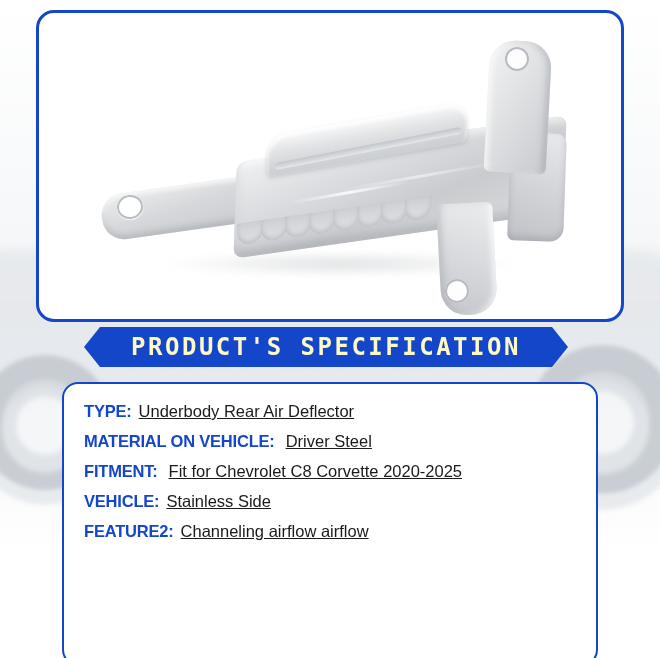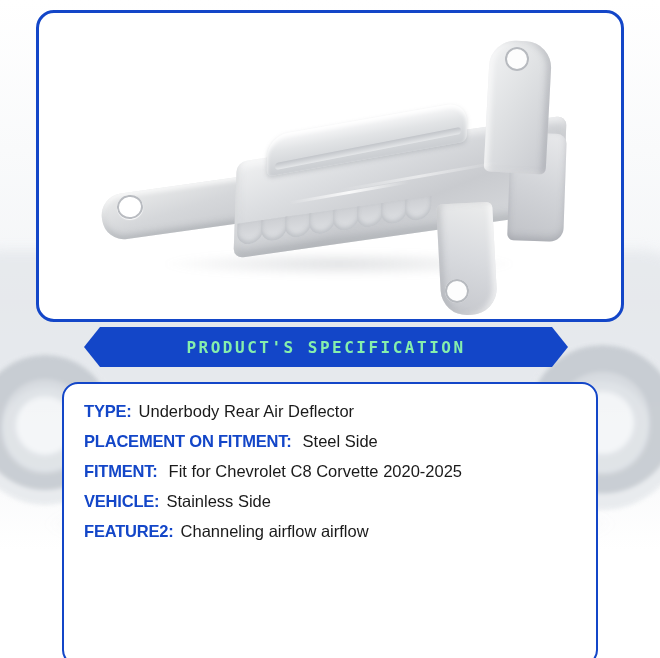--- a/index.html
+++ b/index.html
@@ -275,24 +275,24 @@
     top: 0;
     width: 0;
     height: 0;
     border-top: 20px solid transparent;
     border-bottom: 20px solid transparent;
   }
   .spec-banner::before { left: -16px; border-right: 16px solid #1346c8; }
   .spec-banner::after { right: -16px; border-left: 16px solid #1346c8; }
 
   .spec-banner-title {
-    color: #86efac;
+    color: #fef9c3;
     font-family: "DejaVu Sans Mono", monospace;
     font-weight: bold;
-    font-size: 16px;
+    font-size: 24px;
     letter-spacing: 2.5px;
     white-space: nowrap;
   }
 
   
   .spec-panel {
     position: absolute;
     left: 62px;
     top: 382px;
     width: 536px;
@@ -312,20 +312,21 @@
   .spec-label {
     color: #1346c8;
     font-weight: bold;
     font-size: 16.5px;
     letter-spacing: -0.2px;
   }
   .spec-value {
     color: #1a1a1a;
     font-size: 16.5px;
     margin-left: 7px;
+    text-decoration: underline;
   }
   .spec-row.wide-gap .spec-value { margin-left: 11px; }
 </style>
 </head>
 <body>
 
 <div id="page">
 
   <div class="bg-art">
     <div class="bg-sky"></div>
@@ -381,22 +382,22 @@
   </div>
 
   <div class="spec-panel">
 
     <div class="spec-row">
       <span class="spec-label">TYPE:</span>
       <span class="spec-value">Underbody Rear Air Deflector</span>
     </div>
 
     <div class="spec-row wide-gap">
-      <span class="spec-label">PLACEMENT ON FITMENT:</span>
-      <span class="spec-value">Steel Side</span>
+      <span class="spec-label">MATERIAL ON VEHICLE:</span>
+      <span class="spec-value">Driver Steel</span>
     </div>
 
     <div class="spec-row wide-gap">
       <span class="spec-label">FITMENT:</span>
       <span class="spec-value">Fit for Chevrolet C8 Corvette 2020-2025</span>
     </div>
 
     <div class="spec-row">
       <span class="spec-label">VEHICLE:</span>
       <span class="spec-value">Stainless Side</span>

